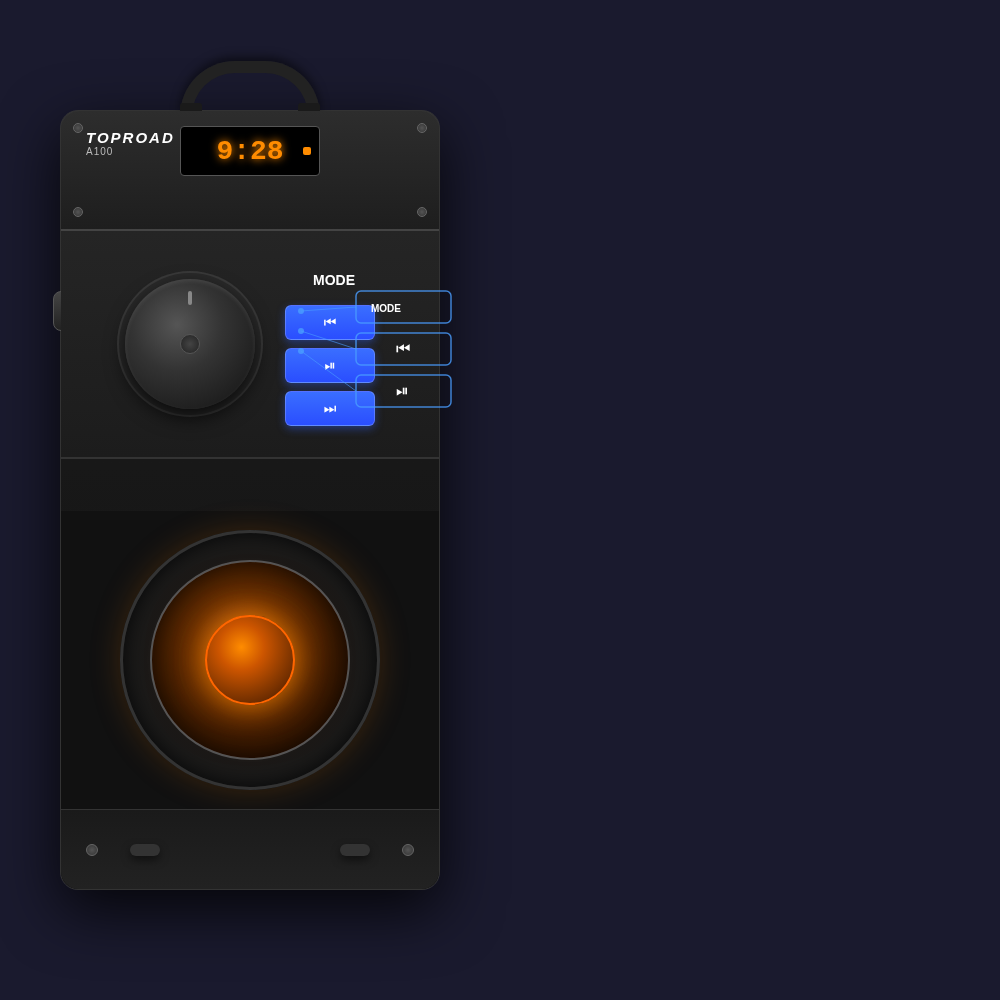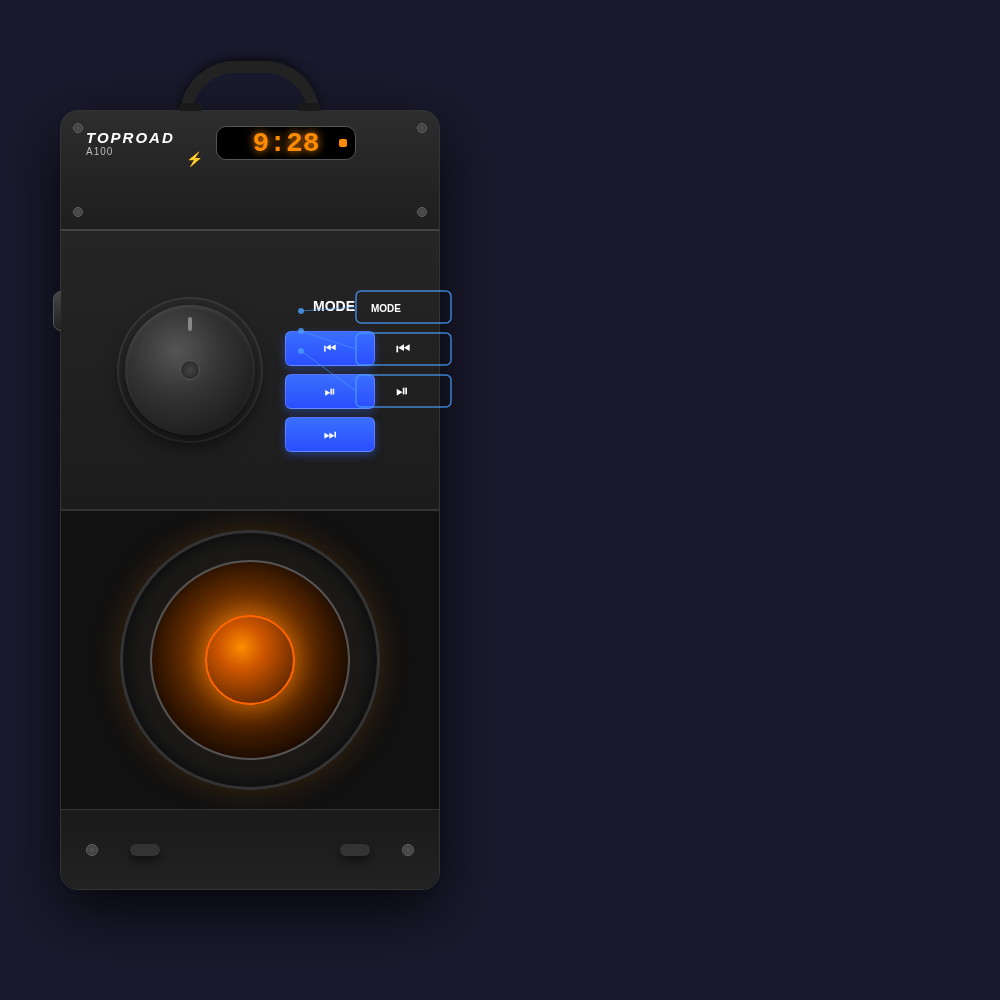--- a/index.html
+++ b/index.html
@@ -93,29 +93,28 @@
       color: #4a9eff;
       font-size: 14px;
     }
 
     .display-screen {
       position: absolute;
       top: 15px;
       left: 50%;
       transform: translateX(-50%);
       width: 140px;
-      height: 34px;
+      height: 50px;
       background: #000;
-      border-radius: 10px;
+      border-radius: 4px;
       border: 1px solid #555;
       display: flex;
       align-items: center;
       justify-content: center;
       box-shadow: inset 0 0 10px rgba(0,0,0,0.5);
-      margin-left: 36px;
     }
     .display-time {
       color: #ff8c00;
       font-size: 28px;
       font-family: 'Courier New', monospace;
       font-weight: bold;
       text-shadow: 0 0 8px #ff8c00;
     }
     .display-indicator {
       position: absolute;
@@ -140,21 +139,21 @@
     .screw-tr { top: 12px; right: 12px; }
     .screw-bl { bottom: 12px; left: 12px; }
     .screw-br { bottom: 12px; right: 12px; }
 
     
     .control-section {
       position: absolute;
       top: 120px;
       left: 0;
       right: 0;
-      height: 280px;
+      height: 228px;
       background: linear-gradient(180deg, #252525 0%, #1c1c1c 100%);
       border-bottom: 2px solid #333;
       display: flex;
       align-items: center;
       justify-content: center;
     }
 
     .volume-knob {
       width: 130px;
       height: 130px;

